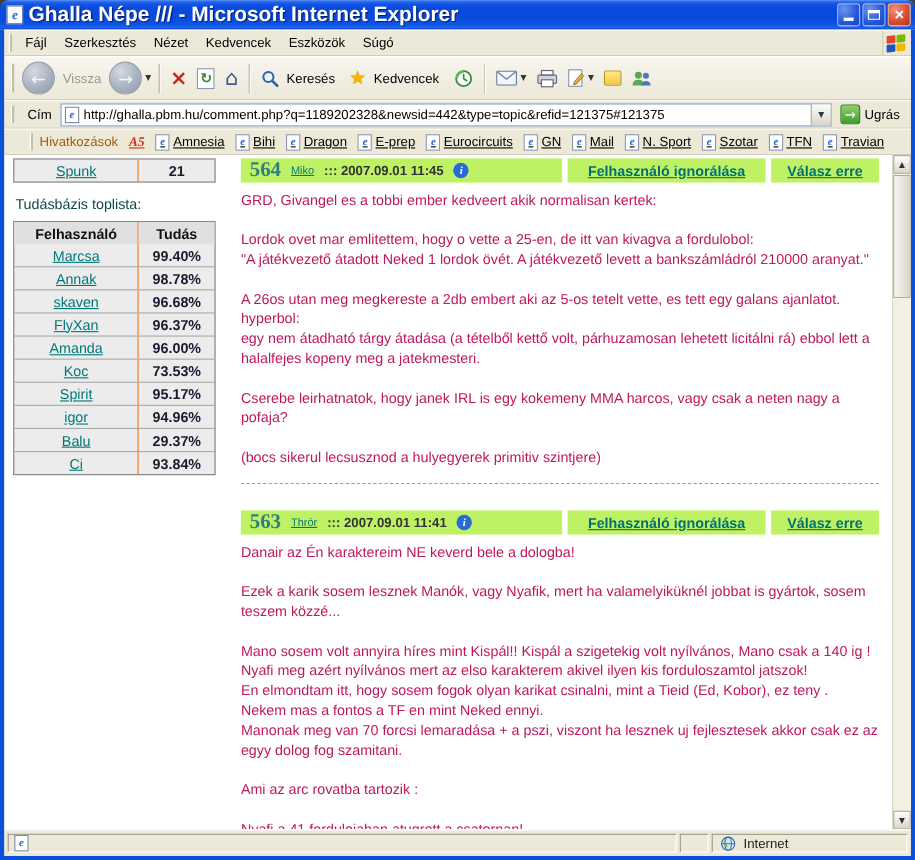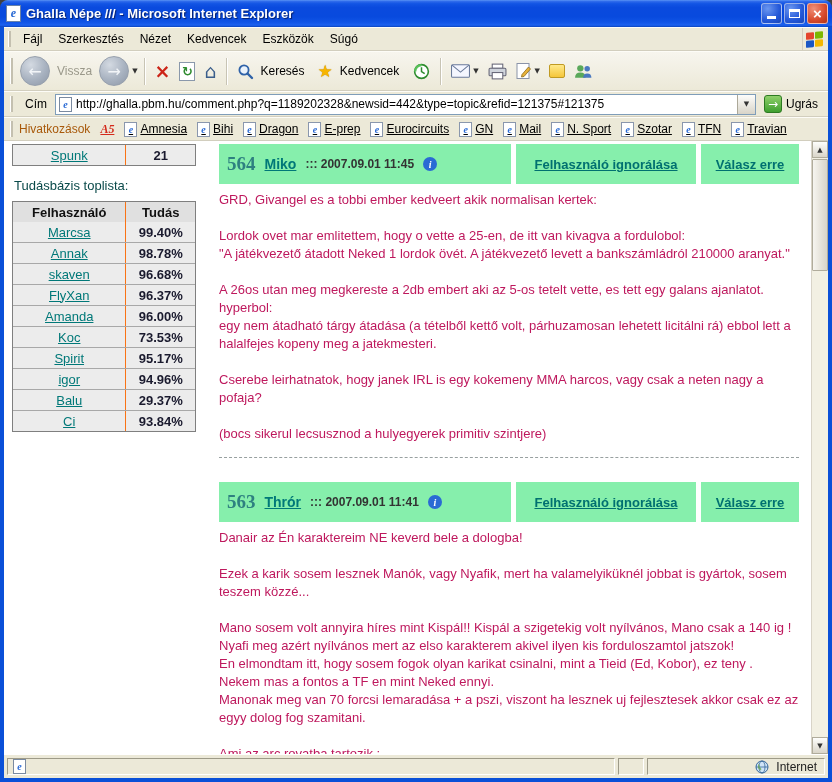--- a/index.html
+++ b/index.html
@@ -11,21 +11,21 @@
 
   
   .titlebar {
     height: 27px; flex: 0 0 27px; display: flex; align-items: center; gap: 5px;
     padding: 0 4px 0 6px; border-radius: 8px 8px 0 0;
     background: linear-gradient(180deg,#5a93f5 0%,#2a67ea 6%,#1254e4 14%,#0a4ade 28%,#084ade 62%,#1054e6 82%,#1c61f0 93%,#0a44bd 100%);
   }
   .title-icon { width: 15px; height: 17px; background: #fff; border: 1px solid #6a82a8;
     display: flex; align-items: center; justify-content: center;
     font: bold italic 12px "Liberation Serif", serif; color: #2a6ad4; }
-  .title-text { color: #fff; font-size: 13px; font-weight: bold; text-shadow: 1px 1px 1px rgba(0,0,30,.6);
+  .title-text { color: #fff; font-size: 19px; font-weight: bold; text-shadow: 1px 1px 1px rgba(0,0,30,.6);
     flex: 1; white-space: nowrap; overflow: hidden; }
   .tb-buttons { display: flex; gap: 2px; }
   .wbtn { width: 21px; height: 21px; border-radius: 3px; border: 1px solid rgba(255,255,255,.55);
     display: flex; align-items: center; justify-content: center; color: #fff; position: relative; }
   .wbtn-min, .wbtn-max { background: radial-gradient(circle at 30% 25%, #6a96f0, #2458d8 60%, #1a46b8); }
   .wbtn-close { background: radial-gradient(circle at 30% 25%, #f09078, #d84a2c 60%, #b03418); }
   .glyph-min { width: 9px; height: 3px; background: #fff; position: absolute; bottom: 4px; left: 5px; }
   .glyph-max { width: 11px; height: 9px; border: 1px solid #fff; border-top: 3px solid #fff; }
   .glyph-close { font-weight: bold; font-size: 15px; line-height: 1; }
 
@@ -86,21 +86,21 @@
     font-family: "Liberation Sans", sans-serif; color: #000; background: transparent; }
   .addr-dd { width: 18px; height: 19px; flex: 0 0 18px; display: flex; align-items: center; justify-content: center;
     background: linear-gradient(#fdfdfb,#d8d4c8); border-left: 1px solid #aca899; }
   .go-btn { display: flex; align-items: center; gap: 4px; padding: 0 6px 0 4px; }
   .go-ico { width: 18px; height: 18px; border-radius: 3px; color: #fff; font-size: 12px;
     background: linear-gradient(#8fd06a,#3f9f2f); border: 1px solid #2d7a22;
     display: flex; align-items: center; justify-content: center; font-family: "DejaVu Sans", sans-serif; }
   .go-label { font-size: 12px; }
 
   
-  .linksbar { height: 24px; flex: 0 0 24px; padding: 0 4px; white-space: nowrap; overflow: hidden; }
+  .linksbar { height: 24px; flex: 0 0 24px; padding: 0 21px; white-space: nowrap; overflow: hidden; }
   .links-label { font-size: 12px; color: #a8590a; padding: 0 5px 0 2px; }
   .a5-logo { font: bold italic 12px "Liberation Serif", serif; color: #d42a1a; padding: 0 5px; }
   .links-items { display: flex; align-items: center; }
   .link-item { display: flex; align-items: center; gap: 3px; padding: 2px 5px; }
   .link-ico { width: 13px; height: 15px; background: #fff; border: 1px solid #8a97ad;
     display: flex; align-items: center; justify-content: center;
     font: bold italic 10px "Liberation Serif", serif; color: #2a6ad4; }
   .link-label { font-size: 12px; color: #000; text-decoration: none; }
 
   
@@ -116,26 +116,26 @@
   .tuser { width: 116px; border-right: 1px solid #f97316; }
   .tscore { width: 70px; font-weight: bold; color: #1a1a2e; }
   .th-cell { font-weight: bold; color: #111; background: #e0e0e0; }
   .user-link { color: #007878; font-size: 13px; }
   .toplist-title { font-size: 13px; color: #0a4a4a; margin: 12px 0 8px 2px; }
   .partial-table { margin-bottom: 2px; }
 
   
   .post + .post { margin-top: 24px; }
   .post-header { display: flex; gap: 5px; }
-  .ph-cell { background: #86efac; height: 40px; display: flex; align-items: center; }
+  .ph-cell { background: #bef264; height: 22px; display: flex; align-items: center; }
   .ph-main { flex: 1; gap: 9px; padding: 0 8px; }
   .ph-ignore { width: 180px; flex: 0 0 180px; justify-content: center; }
   .ph-reply { width: 98px; flex: 0 0 98px; justify-content: center; }
   .post-num { font: bold 19px "Liberation Serif", serif; color: #2e8080; }
-  .post-author { font-weight: bold; font-size: 14px; color: #007878; }
+  .post-author { font-weight: normal; font-size: 10px; color: #007878; }
   .post-meta { font-weight: bold; font-size: 12px; color: #333; }
   .info-icon { width: 14px; height: 14px; border-radius: 50%; background: #2a6ad4; color: #fff;
     font: bold italic 10px "Liberation Serif", serif; display: flex; align-items: center; justify-content: center; }
   .hdr-link { font-weight: bold; font-size: 13px; color: #007070; text-align: center; }
   .post-body { margin-top: 7px; font-size: 13px; line-height: 18px; color: #be185d; white-space: pre-wrap; }
   .post-sep { border-bottom: 1px dashed #98a0a0; margin-top: 14px; }
 
   
   .vscroll { flex: 0 0 17px; width: 17px; background: #f2f0e3; border-left: 1px solid #d8d4c8;
     display: flex; flex-direction: column; }
@@ -146,21 +146,21 @@
     background: linear-gradient(90deg,#f6f5f0,#d9d5c9); border: 1px solid #b0ac9c; border-radius: 1px; }
   .sc-fill { flex: 1; }
 
   
   .statusbar { height: 24px; flex: 0 0 24px; background: #ece9d8; border-top: 1px solid #fff;
     display: flex; gap: 3px; padding: 3px; }
   .sb-pane { border: 1px solid; border-color: #9d9a88 #fff #fff #9d9a88;
     display: flex; align-items: center; font-size: 12px; color: #222; }
   .sb-main { flex: 1; padding: 0 5px; gap: 5px; }
   .sb-mid { width: 26px; flex: 0 0 26px; }
-  .sb-zone { width: 178px; flex: 0 0 178px; padding: 0 7px; gap: 7px; justify-content: flex-end; }
+  .sb-zone { width: 178px; flex: 0 0 178px; padding: 0 7px; gap: 7px; }
 </style>
 </head>
 <body>
 
 <div class="window">
 
   <div class="titlebar">
     <span class="title-icon">e</span>
     <span class="title-text">Ghalla Népe /// - Microsoft Internet Explorer</span>
     <span class="tb-buttons">

